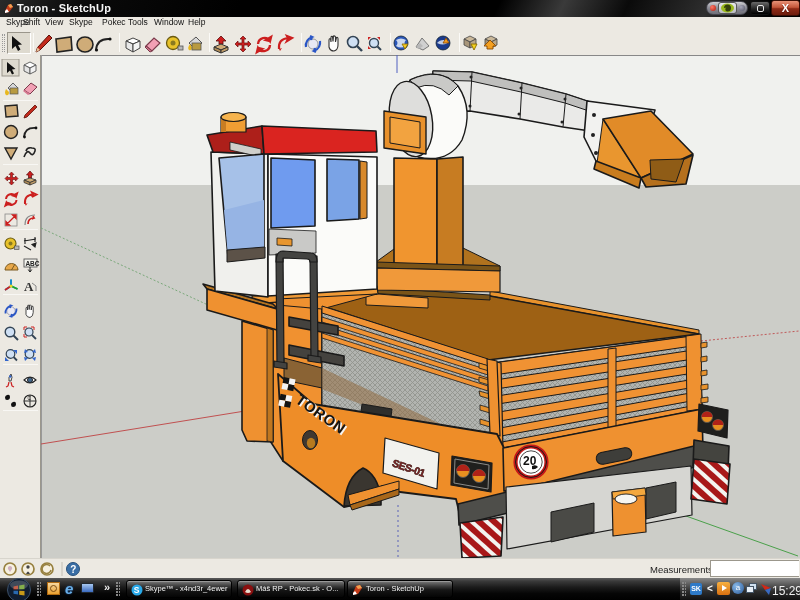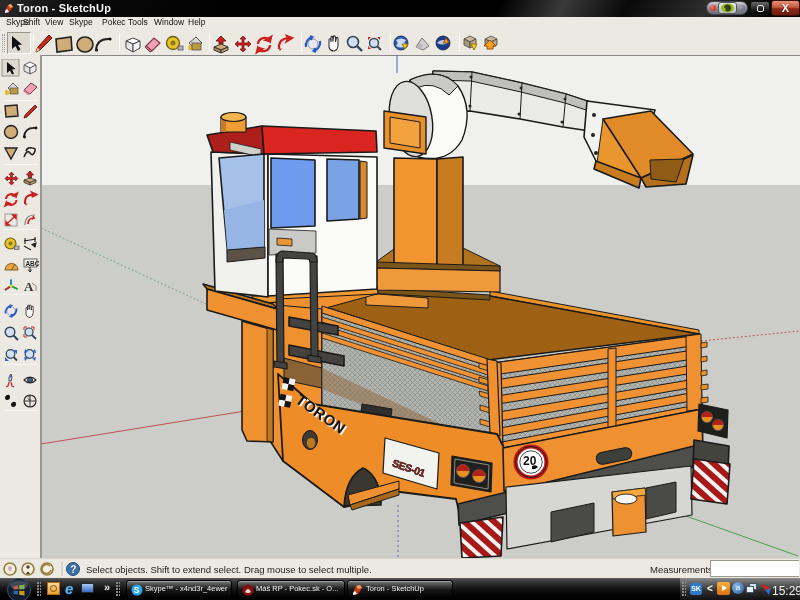--- a/index.html
+++ b/index.html
@@ -581,21 +581,20 @@
     <path d="M10,7 a2.2,2.2 0 0 1 2,3 l-2,3 l-2,-3 a2.2,2.2 0 0 1 2,-3" fill="#d0b0c0"></path>
     <circle cx="28" cy="10" r="6" fill="#f6f0e0" stroke="#97803f" stroke-width="1.7"></circle>
     <circle cx="28" cy="8" r="1.7" fill="#444"></circle>
         <path d="M26,15 q2,-5 4,0 z" fill="#444"></path>
     <circle cx="47" cy="10" r="6" fill="#f6f0e0" stroke="#97803f" stroke-width="1.7"></circle>
     <path d="M50,7 a4.5,4.5 0 1 0 1,4" fill="none" stroke="#97803f" stroke-width="1.5"></path>
     <line x1="62" y1="3" x2="62" y2="17" stroke="#c2beb4" stroke-width="1"></line>
     <circle cx="73" cy="10" r="6.5" fill="#3a6ea5" stroke="#28517c" stroke-width="1"></circle>
     <text x="70.2" y="14" font-size="10" font-weight="bold" fill="#fff" font-family="Liberation Sans">?</text>
   </svg>
-  <span class="abs" style="left:86px;top:5px;font-size:9.5px">Select objects. Shift to extend select. Drag mouse to select multiple.</span>
   <span class="abs" style="left:650px;top:5px;font-size:9.5px">Measurements</span>
   <div id="meas"></div>
 </div>
 
 <div id="task" class="abs">
   <svg class="abs" style="left:6px;top:-1px" width="26" height="26" viewBox="0 0 26 26">
     <circle cx="13" cy="13" r="11.5" fill="#101d30"></circle>
     <circle cx="13" cy="13" r="11.5" fill="none" stroke="#3c5068" stroke-width="1"></circle>
     <path d="M7.5,9.5 L12,8.6 L12,12.3 L7.5,12.5 Z" fill="#b53a20"></path>
     <path d="M13.2,8.4 L18.5,7.5 L18.5,12.2 L13.2,12.3 Z" fill="#669a20"></path>

